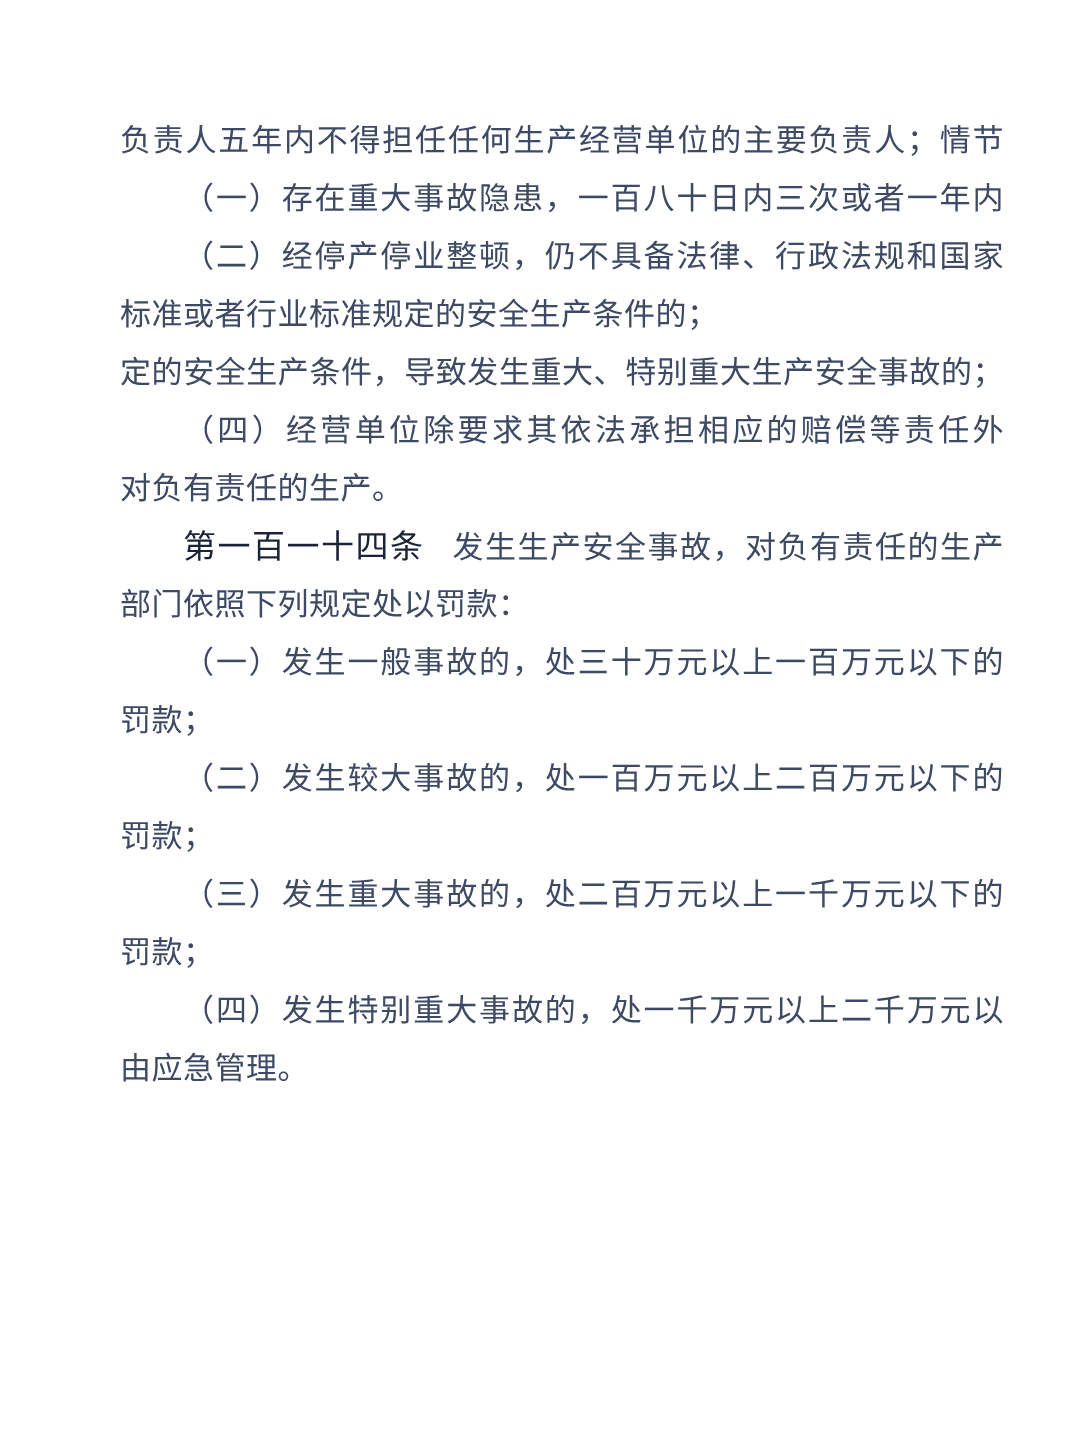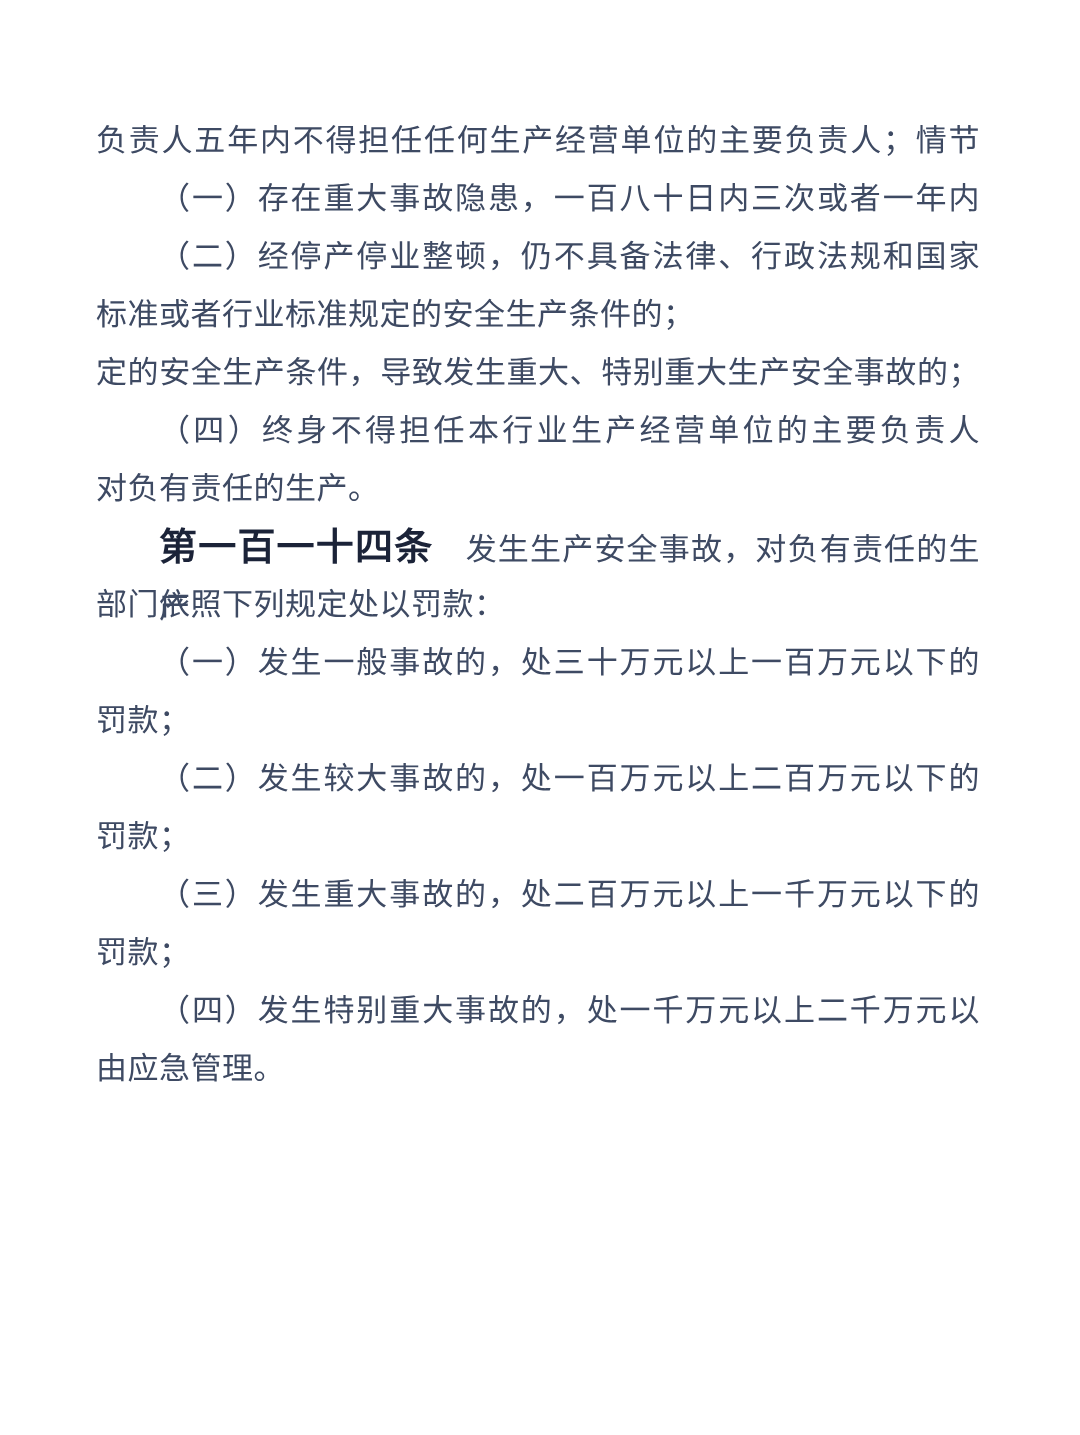--- a/index.html
+++ b/index.html
@@ -9,21 +9,21 @@
   body {
     width: 1080px;
     height: 1435px;
     background: var(--bg, #ffffff);
     position: relative;
     overflow: hidden;
     font-family: "Liberation Serif", "DejaVu Serif", serif;
   }
   .page {
     position: absolute;
-    left: 96px;
+    left: 120px;
     top: 112px;
     width: 884px;
     color: var(--ink, #3e4a63);
   }
   .ln {
     font-size: 31px;
     line-height: 58px;
     height: 58px;
     letter-spacing: 0.5px;
     white-space: nowrap;
@@ -33,36 +33,36 @@
     white-space: normal;
     text-align: justify;
     text-align-last: justify;
   }
   
   .ln.in {
     padding-left: 63px;
   }
   .article-no {
     font-family: "Liberation Sans", "DejaVu Sans", sans-serif;
-    font-weight: 700;
-    font-size: 38px;
+    font-weight: 400;
+    font-size: 33px;
     color: var(--ink-bold, #1b2338);
     margin-right: 0.85em;
   }
 </style>
 </head>
 <body>
 
 <div class="page">
   <div class="ln j"><span>负责人五年内不得担任任何生产经营单位的主要负责人；情节</span></div>
   <div class="ln j in"><span>（一）存在重大事故隐患，一百八十日内三次或者一年内</span></div>
   <div class="ln j in"><span>（二）经停产停业整顿，仍不具备法律、行政法规和国家</span></div>
   <div class="ln"><span>标准或者行业标准规定的安全生产条件的；</span></div>
   <div class="ln j"><span>定的安全生产条件，导致发生重大、特别重大生产安全事故的；</span></div>
-  <div class="ln j in"><span>（四）终身不得担任本行业生产经营单位的主要负责人</span></div>
+  <div class="ln j in"><span>（四）经营单位除要求其依法承担相应的赔偿等责任外</span></div>
   <div class="ln"><span>对负有责任的生产。</span></div>
   <div class="ln j in"><span class="article-no">第一百一十四条</span><span>发生生产安全事故，对负有责任的生产</span></div>
   <div class="ln"><span>部门依照下列规定处以罚款：</span></div>
   <div class="ln j in"><span>（一）发生一般事故的，处三十万元以上一百万元以下的</span></div>
   <div class="ln"><span>罚款；</span></div>
   <div class="ln j in"><span>（二）发生较大事故的，处一百万元以上二百万元以下的</span></div>
   <div class="ln"><span>罚款；</span></div>
   <div class="ln j in"><span>（三）发生重大事故的，处二百万元以上一千万元以下的</span></div>
   <div class="ln"><span>罚款；</span></div>
   <div class="ln j in"><span>（四）发生特别重大事故的，处一千万元以上二千万元以</span></div>

